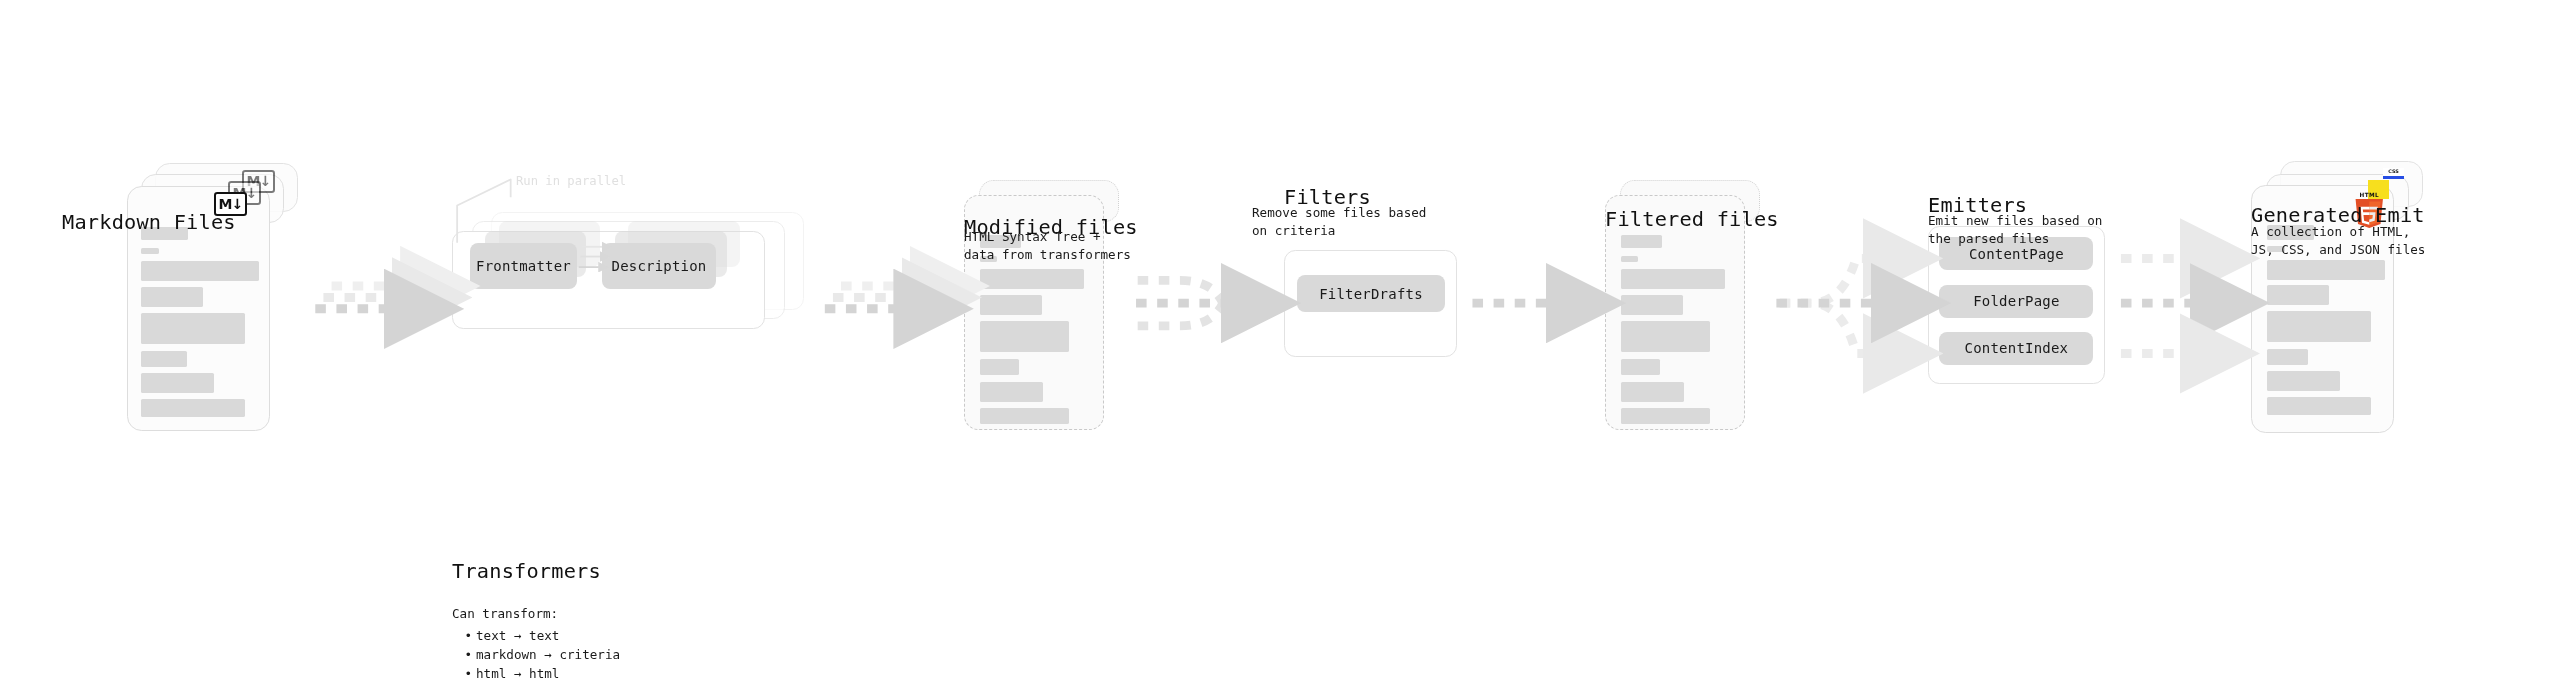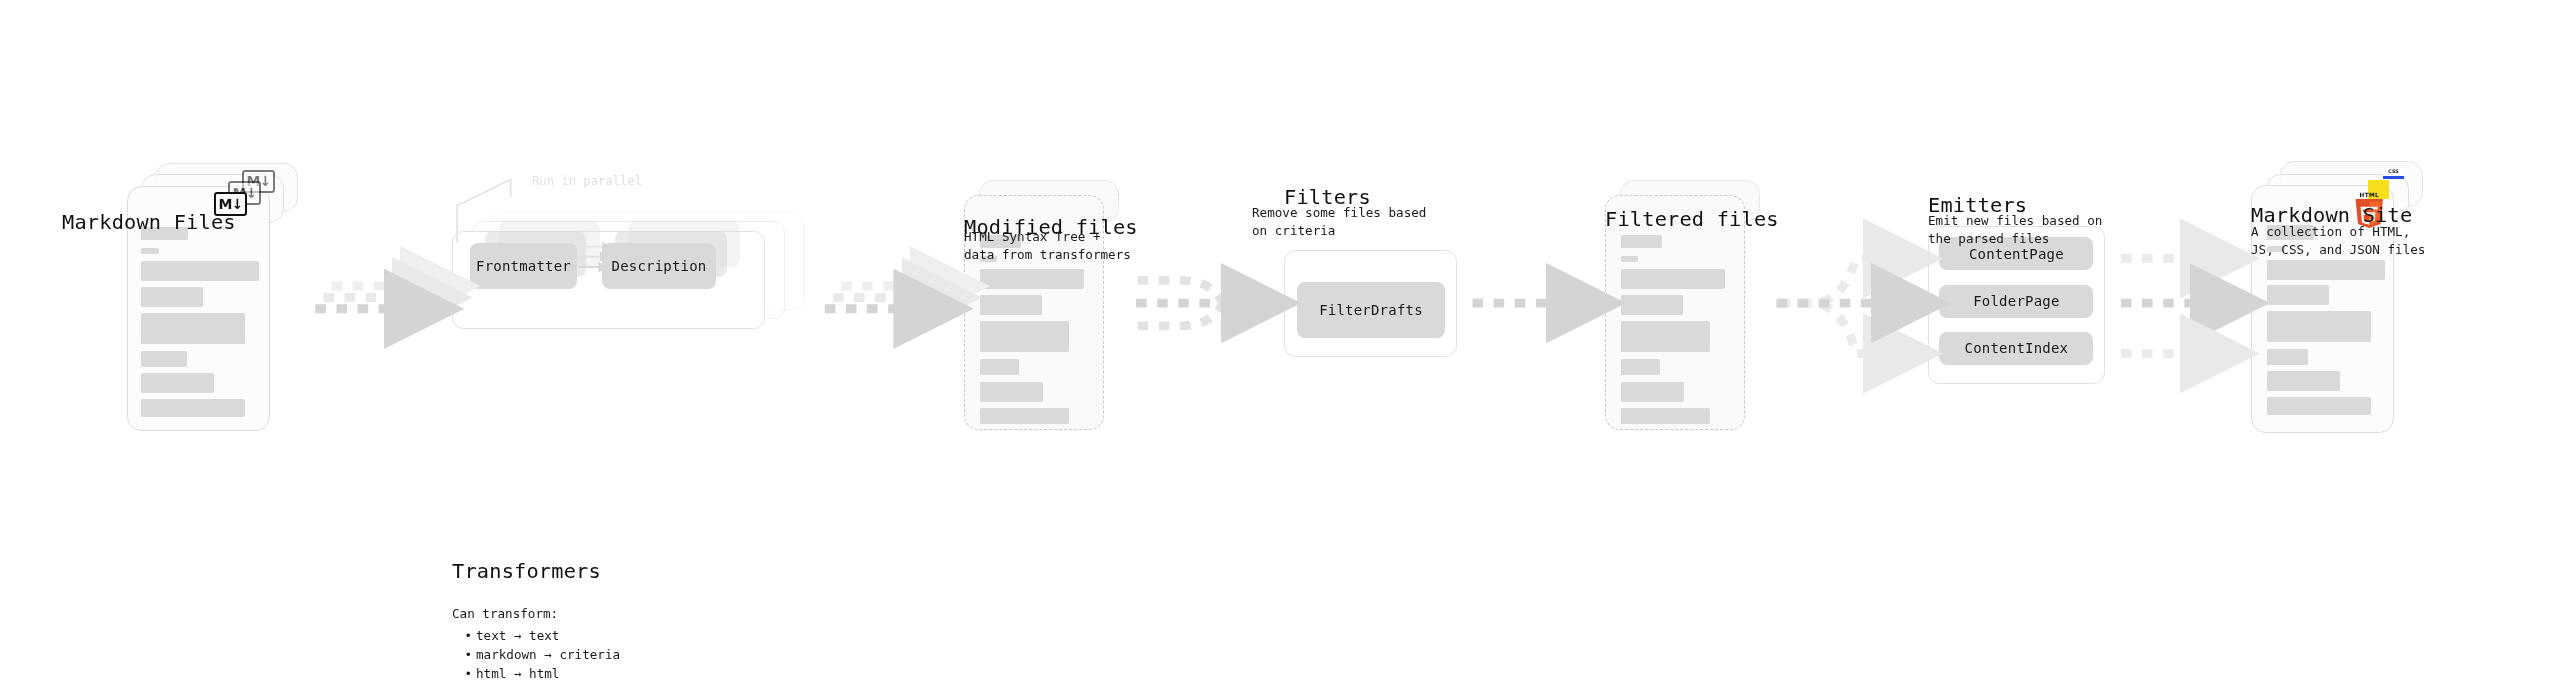--- a/index.html
+++ b/index.html
@@ -197,21 +197,21 @@
         </marker>
       </defs>
       <line x1="160" y1="61" x2="195" y2="61" stroke="#e6e6e6" stroke-width="2.2" marker-end="url(#tinyhead)"></line>
       <line x1="158" y1="73" x2="193" y2="73" stroke="#e0e0e0" stroke-width="2.2" marker-end="url(#tinyhead)"></line>
       <line x1="156" y1="86" x2="191" y2="86" stroke="#d5d5d5" stroke-width="2.2" marker-end="url(#tinyhead)"></line>
     </svg>
 
     <svg class="lay" width="325" height="73" style="top:-24.4px;" viewBox="0 0 400 90">
       <path d="M6,86 L6,40 L72,8 L72,30" fill="none" stroke="#e4e4e4" stroke-width="2.2" stroke-linejoin="round"></path>
     </svg>
-    <div class="ghostlabel" style="left:80px; top:-23px;">Run in parallel</div>
+    <div class="ghostlabel" style="left:64px; top:-23px;">Run in parallel</div>
   </div>
 
   <div class="title" style="left:452px; top:559px;">Transformers</div>
   <div class="sub" style="left:452px; top:605px;">Can transform:</div>
   <div class="bullets" style="left:463px; top:626px;">
     <ul>
       <li>text → text</li>
       <li>markdown → criteria</li>
       <li>html → html</li>
     </ul>
@@ -231,21 +231,21 @@
       <div class="skel" style="left:16.3px; top:202px; width:63px; height:19.5px;"></div>
       <div class="skel" style="left:16.3px; top:228px; width:89px;height:16.3px;"></div>
     </div>
   </div>
   <div class="title" style="left:964px; top:207px;margin-top:8px;">Modified files</div>
   <div class="sub" style="left:964px; top:228px;">HTML Syntax Tree +
 data from transformers</div>
 
   <div class="node" style="left:1284px; top:250px;">
     <div class="groupbox" style="left:0px; top:0px; width:173px; height:107px;"></div>
-    <div class="chip" style="left:13px; top:32px; width:148px; height:56px;">
+    <div class="chip" style="left:13px; top:25px; width:148px; height:37px;">
         <span>FilterDrafts</span>
       </div>
   </div>
   <div class="title" style="left:1284px; top:185px;">Filters</div>
   <div class="sub" style="left:1252px; top:204px;">Remove some files based
 on criteria</div>
 
   <div class="node" style="left:1605px; top:180px;">
     <div class="stack" style="width:163px;height:260px;">
       <div class="sheet dotted back1" style="left:14.6px; top:0px;  width:140px; height:42px;"></div>
@@ -303,21 +303,21 @@
       <div class="skel" style="left:16.3px; top:64px;  width:47px; height:14.6px;"></div>
       <div class="skel" style="left:16.3px; top:85px; width:18px; height:5.7px;"></div>
       <div class="skel" style="left:16.3px; top:99px; width:118px;height:19.5px;"></div>
       <div class="skel" style="left:16.3px; top:124px; width:62px; height:19.5px;"></div>
       <div class="skel" style="left:16.3px; top:150px; width:104px;height:31px;"></div>
       <div class="skel" style="left:16.3px; top:188px; width:41px; height:16.3px;"></div>
       <div class="skel" style="left:16.3px; top:210px; width:73px; height:19.5px;"></div>
       <div class="skel" style="left:16.3px; top:236px; width:104px;height:18px;"></div>
     </div>
   </div>
-  <div class="title" style="left:2251px; top:203px;">Markdown Site</div>
+  <div class="title" style="left:2251px; top:203px;">Generated Emit</div>
   <div class="sub" style="left:2251px; top:223px;">A collection of HTML,
 JS, CSS, and JSON files</div>
 
   <svg class="lay" width="2576" height="681" viewBox="0 0 3170 838">
     <defs>
       <marker id="bigHead" markerWidth="9" markerHeight="9" refX="1.6" refY="4.5" orient="auto" markerUnits="strokeWidth">
         <path d="M0,0 L9,4.5 L0,9 z" fill="#d4d4d4"></path>
       </marker>
       <marker id="bigHeadLt" markerWidth="9" markerHeight="9" refX="1.6" refY="4.5" orient="auto" markerUnits="strokeWidth">
         <path d="M0,0 L9,4.5 L0,9 z" fill="#e9e9e9"></path>

